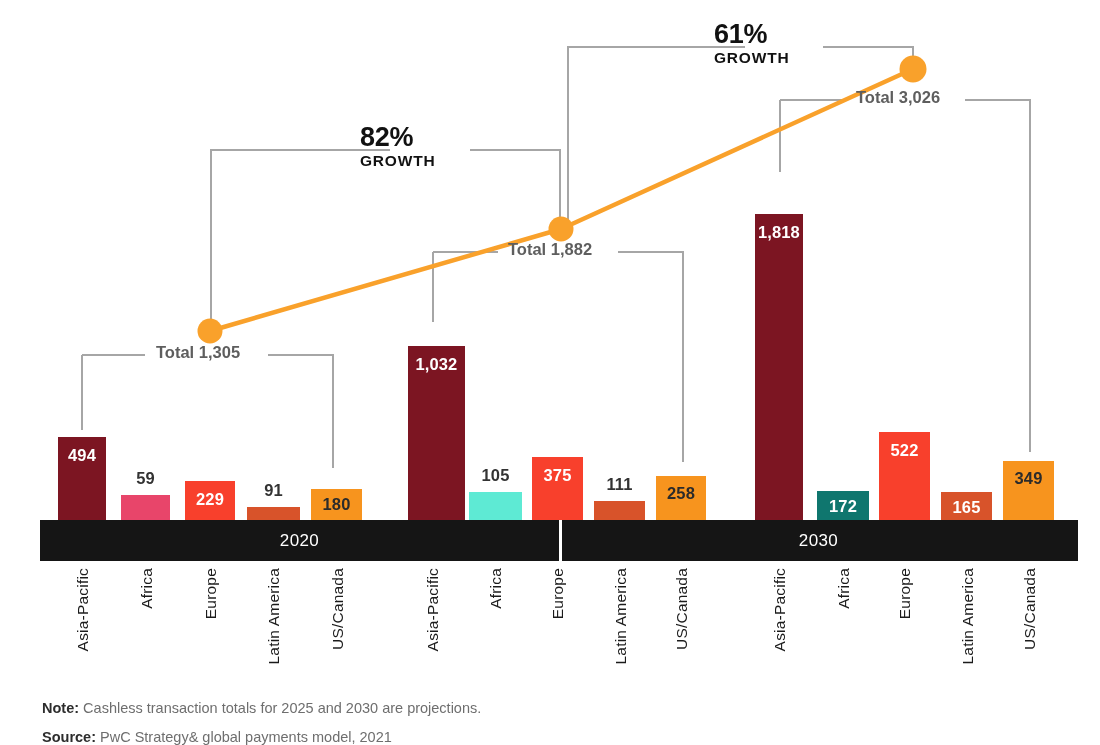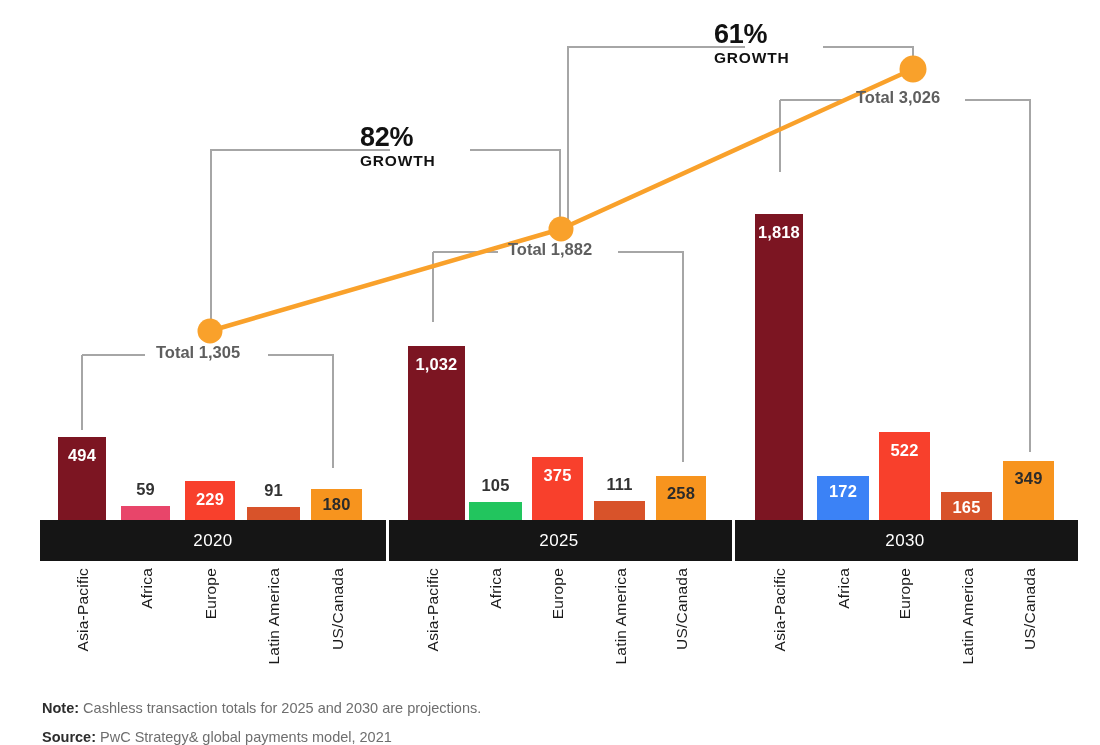--- a/index.html
+++ b/index.html
@@ -179,71 +179,68 @@
       <span class="word">GROWTH</span>
     </div>
 
     <div class="total-label" style="left:156px; top:343px;">Total 1,305</div>
     <div class="total-label" style="left:508px; top:240px;">Total 1,882</div>
     <div class="total-label" style="left:856px; top:88px;">Total 3,026</div>
 
     <div class="bar" style="left:58px; width:48px; height:83px; background:#7c1522; bottom:225px;">
       <span class="val inside" style="top:9px;">494</span>
     </div>
-    <div class="bar" style="left:121px; width:49px; height:14px; background:#e8456a; bottom:225px;">
+    <div class="bar" style="left:121px; width:49px; height:25px; background:#e8456a; bottom:225px;">
       <span class="val outside" style="top:-26px;">59</span>
     </div>
     <div class="bar" style="left:185px; width:50px; height:39px; background:#f8402c; bottom:225px;">
       <span class="val inside" style="top:9px;">229</span>
     </div>
     <div class="bar" style="left:247px; width:53px; height:13px; background:#d8532a; bottom:225px;">
       <span class="val outside" style="top:-26px;">91</span>
     </div>
     <div class="bar" style="left:311px; width:51px; height:31px; background:#f7941e; bottom:225px;">
       <span class="val inside-dark" style="top:6px;">180</span>
     </div>
 
     <div class="bar" style="left:408px; width:57px; height:174px; background:#7c1522; bottom:225px;">
       <span class="val inside" style="top:9px;">1,032</span>
     </div>
-    <div class="bar" style="left:469px; width:53px; height:18px; background:#22c55e; bottom:225px;">
+    <div class="bar" style="left:469px; width:53px; height:28px; background:#5eead4; bottom:225px;">
       <span class="val outside" style="top:-26px;">105</span>
     </div>
     <div class="bar" style="left:532px; width:51px; height:63px; background:#f8402c; bottom:225px;">
       <span class="val inside" style="top:9px;">375</span>
     </div>
     <div class="bar" style="left:594px; width:51px; height:19px; background:#d8532a; bottom:225px;">
       <span class="val outside" style="top:-26px;">111</span>
     </div>
     <div class="bar" style="left:656px; width:50px; height:44px; background:#f7941e; bottom:225px;">
       <span class="val inside-dark" style="top:8px;">258</span>
     </div>
 
     <div class="bar" style="left:755px; width:48px; height:306px; background:#7c1522; bottom:225px;">
       <span class="val inside" style="top:9px;">1,818</span>
     </div>
-    <div class="bar" style="left:817px; width:52px; height:44px; background:#3b82f6; bottom:225px;">
+    <div class="bar" style="left:817px; width:52px; height:29px; background:#0f766e; bottom:225px;">
       <span class="val inside" style="top:6px;">172</span>
     </div>
     <div class="bar" style="left:879px; width:51px; height:88px; background:#f8402c; bottom:225px;">
       <span class="val inside" style="top:9px;">522</span>
     </div>
     <div class="bar" style="left:941px; width:51px; height:28px; background:#d8532a; bottom:225px;">
       <span class="val inside" style="top:6px;">165</span>
     </div>
     <div class="bar" style="left:1003px; width:51px; height:59px; background:#f7941e; bottom:225px;">
       <span class="val inside-dark" style="top:8px;">349</span>
     </div>
 
     <div id="axis-band">
       <div class="axis-cell">
         <span>2020</span>
-      </div>
-      <div class="axis-cell">
-        <span>2025</span>
       </div>
       <div class="axis-cell">
         <span>2030</span>
       </div>
     </div>
 
     <div class="cat-label" style="left:74px;">Asia-Pacific</div>
     <div class="cat-label" style="left:138px;">Africa</div>
     <div class="cat-label" style="left:202px;">Europe</div>
     <div class="cat-label" style="left:265px;">Latin America</div>

